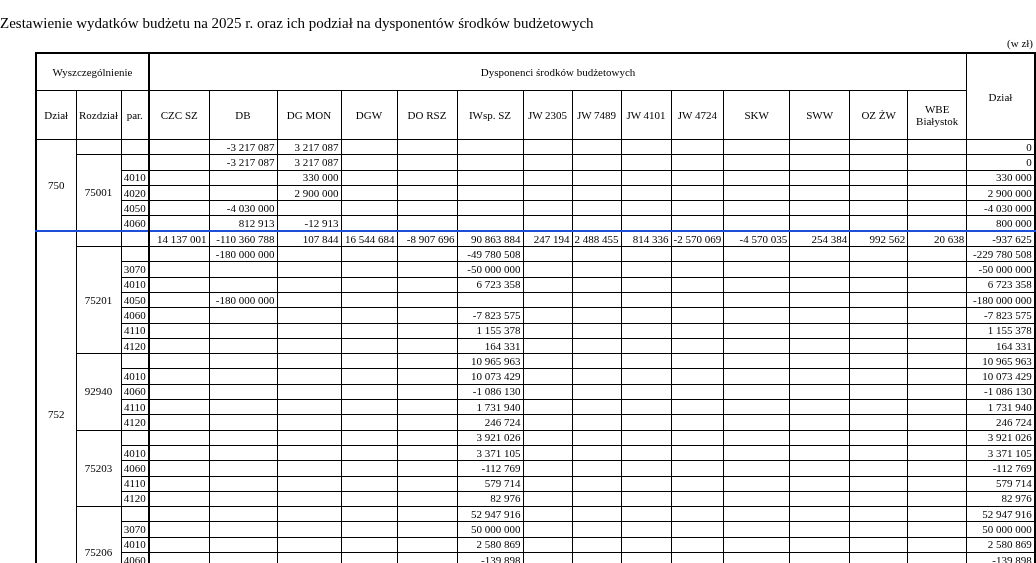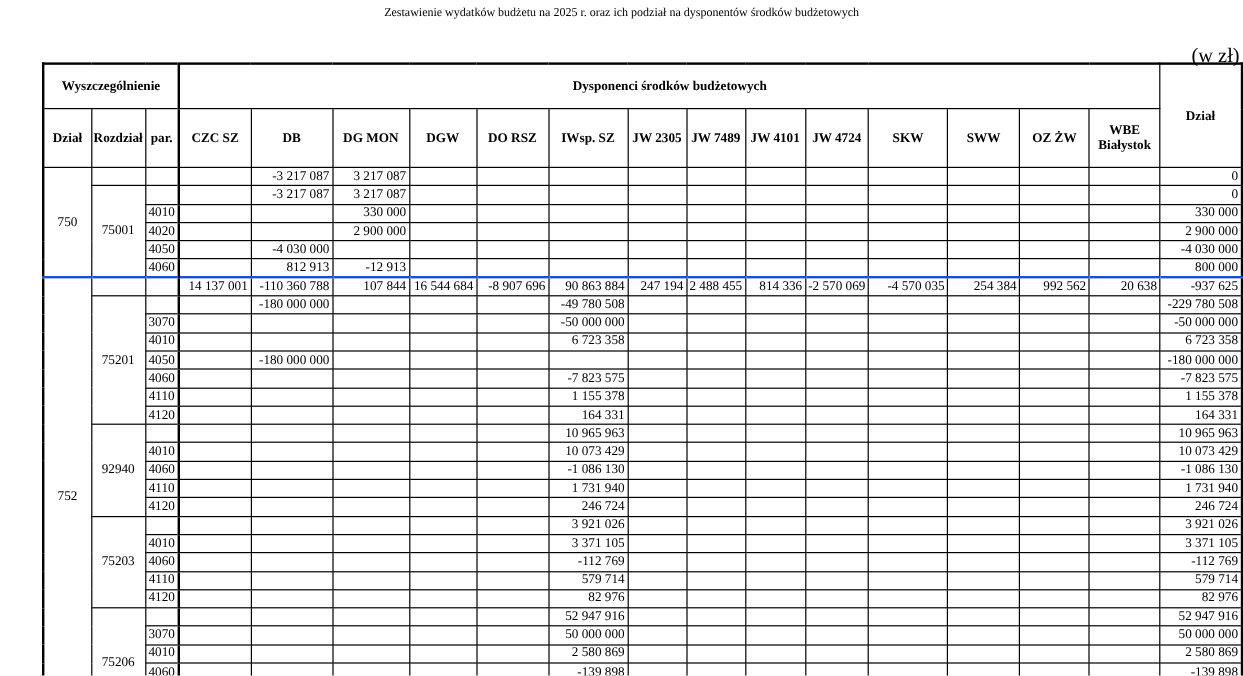--- a/index.html
+++ b/index.html
@@ -5,45 +5,45 @@
   html, body {
     margin: 0; padding: 0;
     width: 1036px; height: 563px;
     background: #ffffff;
     color: #000;
     font-family: "Liberation Serif", serif;
     overflow: hidden;
     position: relative;
   }
   .title {
-    text-align: center;
-    font-size: 10px;
+    text-align: left;
+    font-size: 15px;
     line-height: 16px;
-    padding-top: 3px;
+    padding-top: 15px;
   }
   .unit-note {
     position: absolute;
     top: 37px; left: 35px;
     width: 998px;
     text-align: right;
-    font-size: 17px;
+    font-size: 11px;
   }
   table.budget {
     position: absolute;
     top: 52px; left: 35px;
     border-collapse: collapse;
     table-layout: fixed;
     border: 2px solid #000;
   }
   .budget th, .budget td {
     border: 1px solid #000;
     overflow: hidden;
   }
   .budget th {
-    font-weight: bold;
+    font-weight: normal;
     font-size: 11px;
     line-height: 12px;
     text-align: center;
     padding: 12px 1px;
   }
   .budget thead tr.h1 { height: 18px; }
   .budget thead tr.h2 { height: 30px; }
   .budget tbody tr { height: 15.3px; }
   .budget tbody td {
     font-size: 11px;

